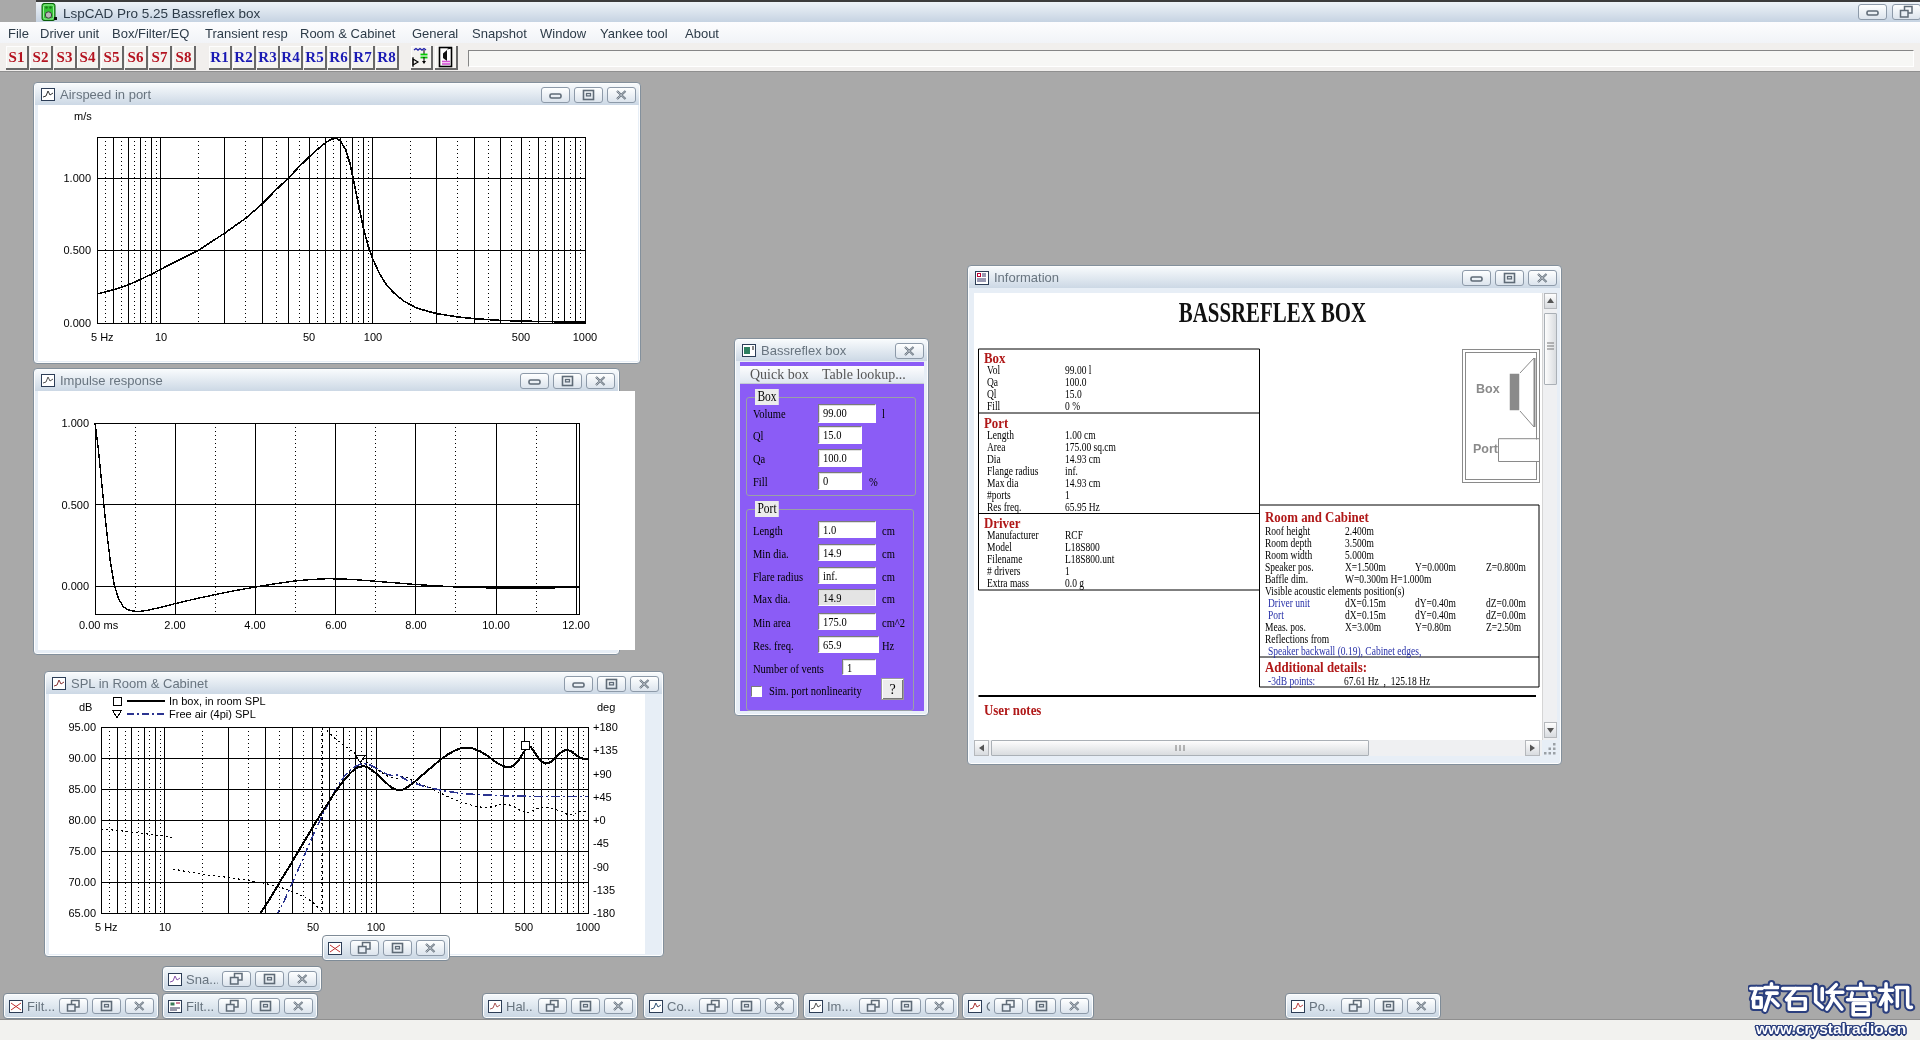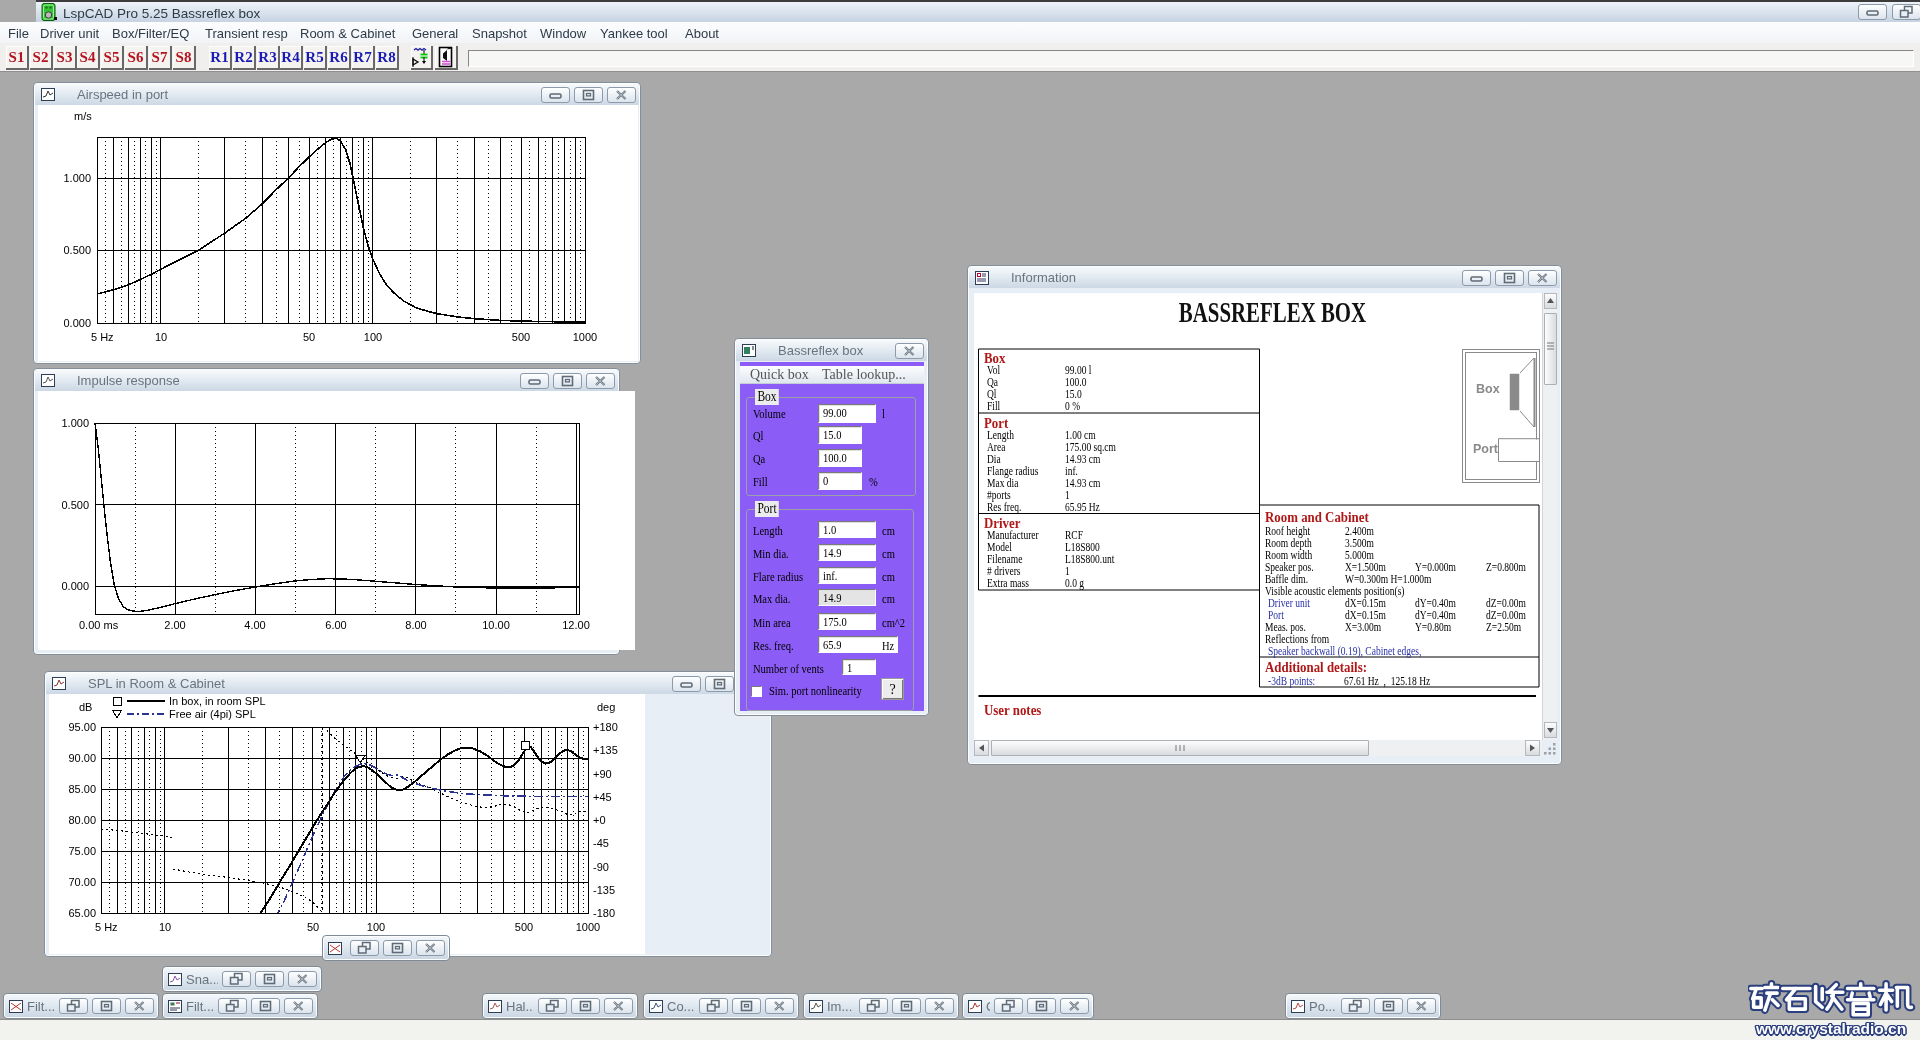--- a/index.html
+++ b/index.html
@@ -6,21 +6,21 @@
 #titlebar{position:absolute;left:0;top:0;width:1920px;height:22px;background:linear-gradient(#eef3f8,#c6d3e2);border-top:2px solid #3c3c3c;margin-left:36px;}
 #titlebar .t{position:absolute;left:27px;top:4px;font-size:13.5px;color:#2d3b48}
 #menubar{position:absolute;left:0;top:22px;width:1920px;height:36px;background:linear-gradient(#fdfdfe,#e9edf3);border-bottom:1px solid #cfcfcf}
 #menubar span{position:absolute;top:4px;font-size:13px;color:#2d3b48}
 #toolbar{position:absolute;left:0;top:43px;width:1920px;height:29px;background:#f1efed;border-bottom:1px solid #8f8f8f}
 .tbtn{position:absolute;top:3px;width:23px;height:24px;background:#f4f3f0;border-right:2px solid #686868;border-bottom:2px solid #686868;box-shadow:inset 1px 1px 0 #fdfdfd;font-family:"Liberation Serif",serif;font-weight:bold;font-size:15px;text-align:center;line-height:23px}
 .sred{color:#b41320}.rblu{color:#1a1ab4}
 #tfield{position:absolute;left:468px;top:7px;width:1446px;height:17px;background:#f7f7f5;border:1px solid #fff;border-top-color:#868686;border-left-color:#868686}
 .win{position:absolute;background:#e7eef6;border:1px solid #83909c;border-radius:4px;box-shadow:inset 0 0 0 1px #fdfdfd}
 .cap{position:absolute;left:1px;top:1px;right:1px;height:21px;border-radius:3px 3px 0 0;background:linear-gradient(#f7fafc,#ccd8e5);display:flex;align-items:center;padding:0 3px 0 6px}
-.cap .tt{font-size:13px;color:#68747f;margin-left:22px;flex:1;white-space:nowrap;overflow:hidden}
+.cap .tt{font-size:13px;color:#68747f;margin-left:5px;flex:1;white-space:nowrap;overflow:hidden}
 .wb{width:29px;height:16px;border:1px solid #8d9aa9;border-radius:3px;background:linear-gradient(#feffff,#dce4ed);margin-left:4px;flex:none;position:relative}
 .wb svg{position:absolute;left:0;top:0}
 .wbody{position:absolute;background:#fff}
 .ct{font-size:11px;fill:#000;font-family:"Liberation Sans",sans-serif}
 .mini{position:absolute;height:26px;background:linear-gradient(#f4f8fb,#c9d6e3);border:1px solid #7e8b97;border-radius:4px;box-shadow:inset 0 0 0 1px #fdfdfd;display:flex;align-items:center;padding:0 4px 0 5px}
 .mini .tt{font-size:13px;color:#68747f;margin-left:4px;flex:1;white-space:nowrap;overflow:hidden}
 .gicon{flex:none}
 .ser{font-family:"Liberation Serif",serif}
 .fld{position:absolute;background:#fff;border:1px solid #fff;border-top-color:#7a7a7a;border-left-color:#7a7a7a;box-shadow:1px 1px 0 #e0e0e0 inset; font-family:"Liberation Serif",serif;font-size:13.5px;color:#000;padding-left:4px;line-height:15px}
 .fld i{font-style:normal;display:inline-block;transform:scaleX(0.78);transform-origin:0 0}
@@ -255,21 +255,21 @@
       <text x="51" y="199" class="ct" text-anchor="end">0.000</text>
       <text x="41" y="238" class="ct">0.00 ms</text>
       <text x="137" y="238" class="ct" text-anchor="middle">2.00</text>
       <text x="217" y="238" class="ct" text-anchor="middle">4.00</text>
       <text x="298" y="238" class="ct" text-anchor="middle">6.00</text>
       <text x="378" y="238" class="ct" text-anchor="middle">8.00</text>
       <text x="458" y="238" class="ct" text-anchor="middle">10.00</text>
       <text x="538" y="238" class="ct" text-anchor="middle">12.00</text>
     </svg>
   </div>
-<div class="win" style="left:44px;top:671px;width:728px;height:286px">
+<div class="win" style="left:44px;top:671px;width:620px;height:286px">
     <div class="cap">
       <svg width="14" height="13" class="gicon sm">
         <rect x="0.5" y="0.5" width="13" height="12" fill="#fff" stroke="#2c3d56"></rect>
         <polyline points="2,9 5,8 7,3 9,7 12,5" fill="none" stroke="#833" stroke-width="1"></polyline>
       </svg>
       <span class="tt">SPL in Room &amp; Cabinet</span>
       <span class="wb">
         <svg width="27" height="14" class="sm">
           <rect x="8" y="6" width="11" height="4" rx="1.5" fill="none" stroke="#5f6b77" stroke-width="1.6"></rect>
         </svg>
@@ -434,21 +434,21 @@
       <span class="dlbl" style="left:13px;top:207px">Flare radius</span>
       <span class="fld" style="left:78px;top:205px;width:58px;height:17px"><i>inf.</i></span>
       <span class="dlbl" style="left:142px;top:207px">cm</span>
       <span class="dlbl" style="left:13px;top:229px">Max dia.</span>
       <span class="fld" style="left:78px;top:227px;width:58px;height:17px;background:#e4e4e4"><i>14.9</i></span>
       <span class="dlbl" style="left:142px;top:229px">cm</span>
       <span class="dlbl" style="left:13px;top:253px">Min area</span>
       <span class="fld" style="left:78px;top:251px;width:58px;height:17px"><i>175.0</i></span>
       <span class="dlbl" style="left:142px;top:253px">cm^2</span>
       <span class="dlbl" style="left:13px;top:276px">Res. freq.</span>
-      <span class="fld" style="left:78px;top:274px;width:80px;height:17px"><i>65.9</i></span>
+      <span class="fld" style="left:78px;top:274px;width:61px;height:17px"><i>65.9</i></span>
       <span class="dlbl" style="left:142px;top:276px">Hz</span>
       <span class="dlbl" style="left:13px;top:299px">Number of vents</span>
       <span class="fld" style="left:102px;top:297px;width:34px;height:16px"><i>1</i></span>
       <span class="abs" style="left:11px;top:324px;width:11px;height:11px;background:#fff;border:1px solid #fff;border-top-color:#7a7a7a;border-left-color:#7a7a7a"></span>
       <span class="dlbl" style="left:29px;top:321px">Sim. port nonlinearity</span>
       <span class="abs ser" style="left:141px;top:316px;width:23px;height:22px;background:#ececec;border:1px solid #9b9b9b;box-shadow:inset 1px 1px 0 #fff,inset -1px -1px 0 #777;text-align:center;font-size:14px;line-height:21px">?</span>
     </div>
   </div>
 <div class="win" style="left:967px;top:265px;width:595px;height:500px">
     <div class="cap">

